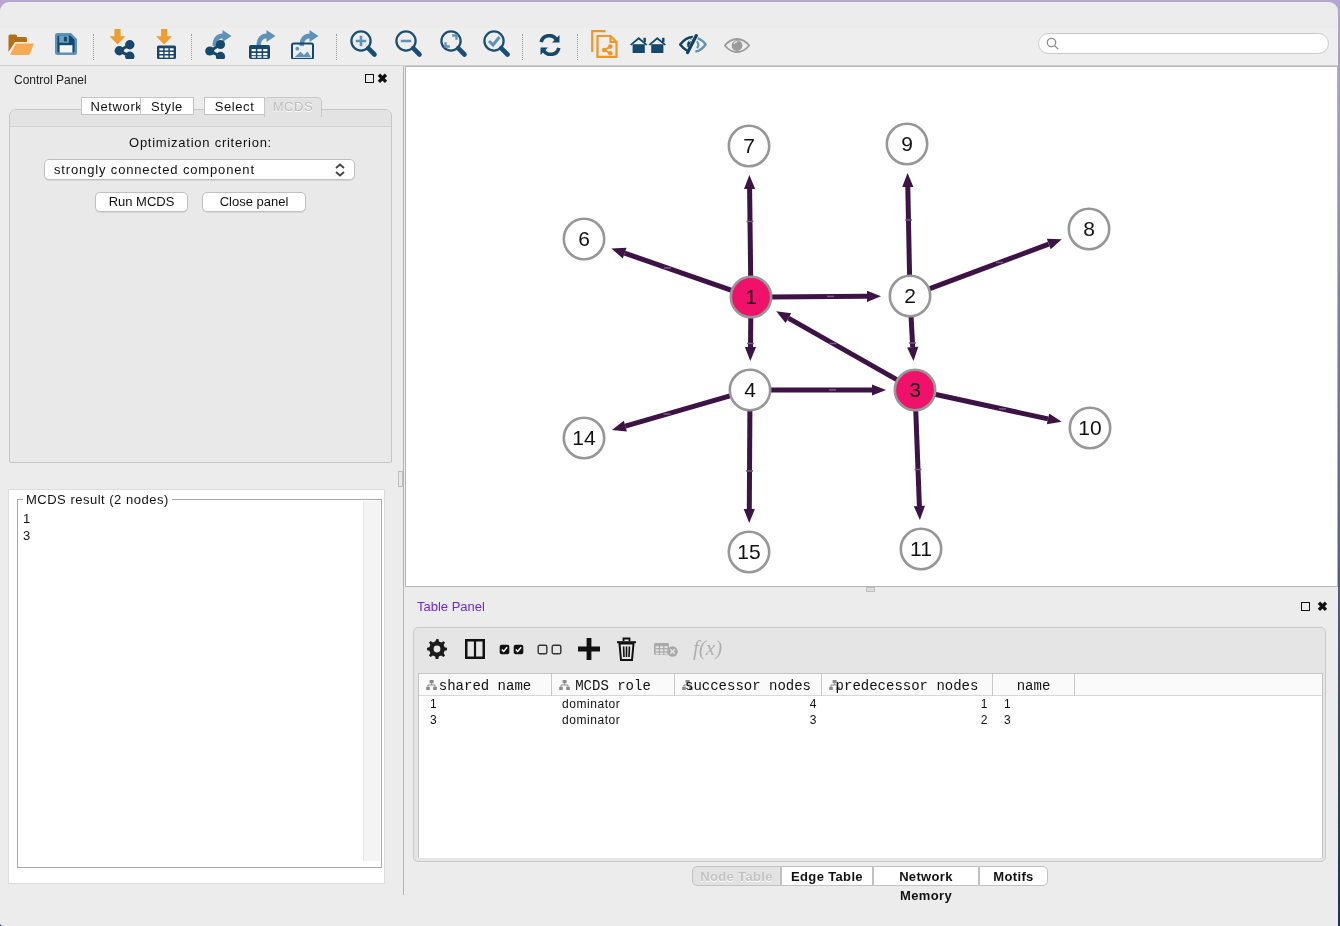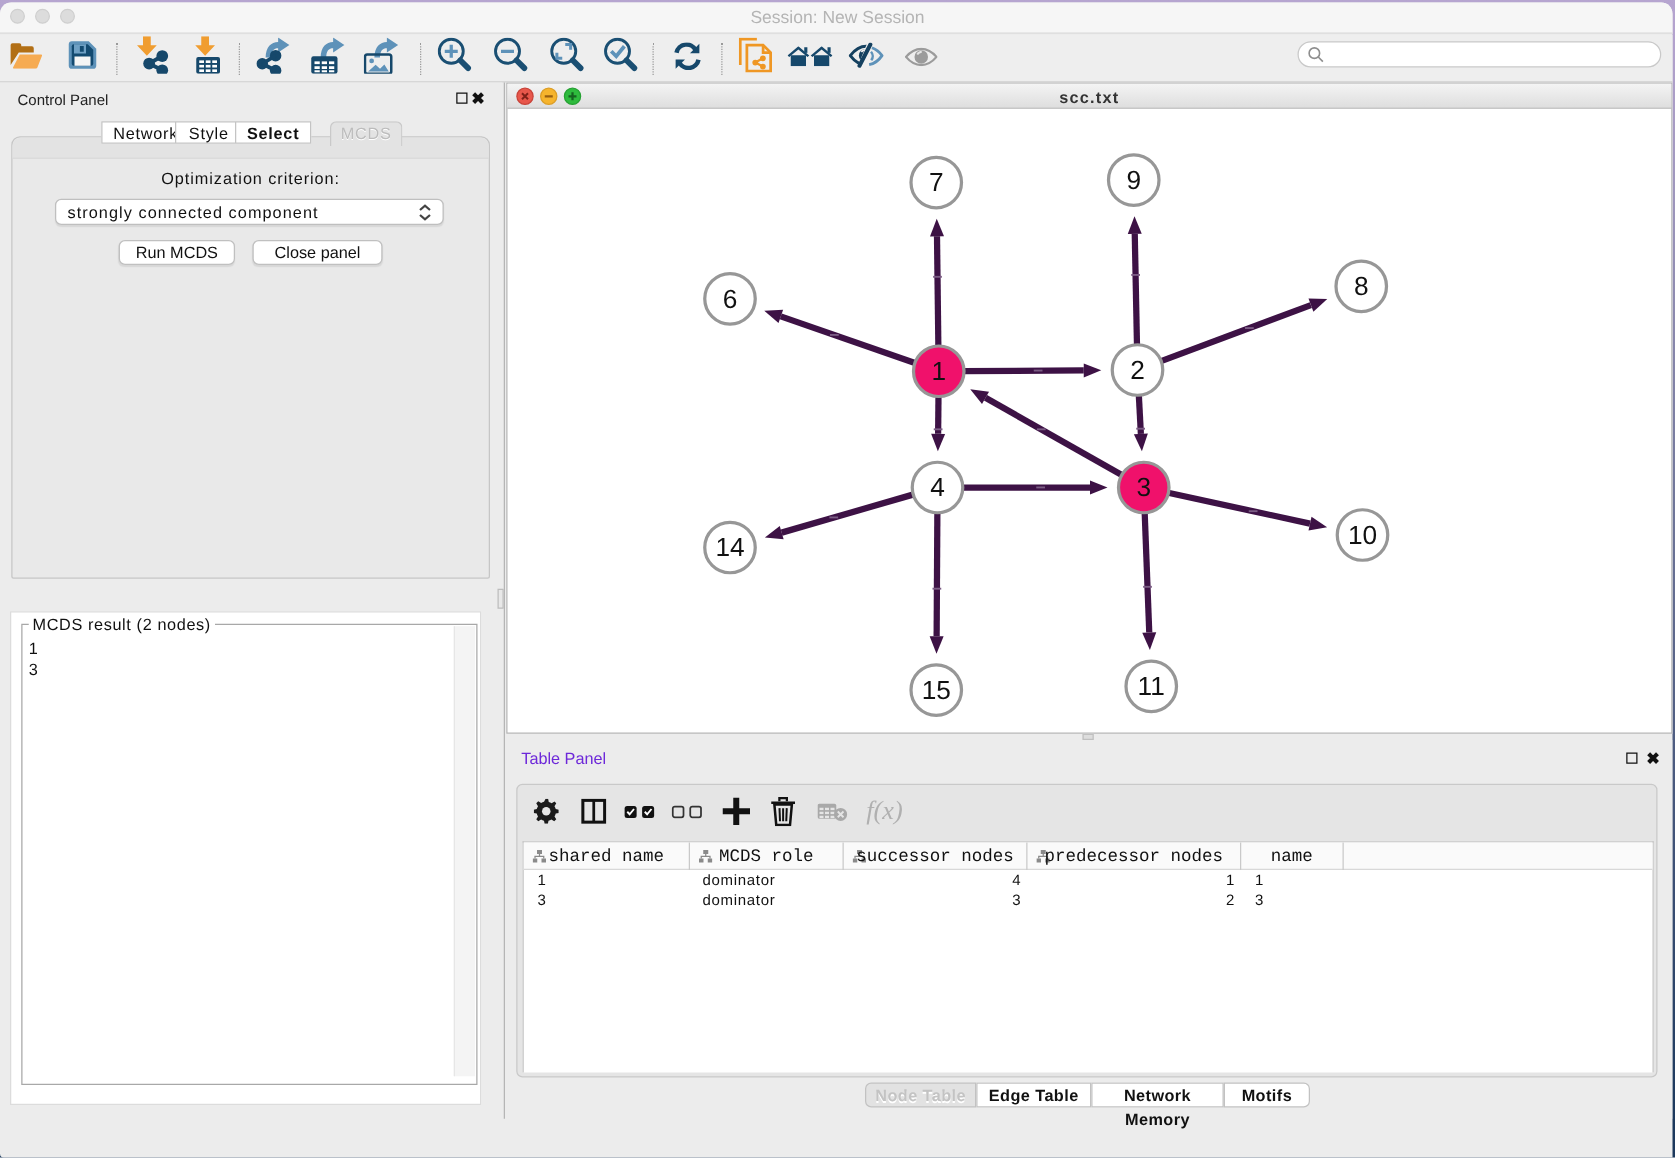--- a/index.html
+++ b/index.html
@@ -56,26 +56,20 @@
 .btab { position:absolute; top:0; height:20px; border:1px solid #c2c2c2; font-size:13px; font-weight:bold; text-align:center; line-height:19px; background:#fff; color:#111; letter-spacing:0.35px; }
 
 #statusbar { position:absolute; left:0; top:895px; width:100%; height:29px; background:#86efac; border-top:1px solid #c8c8c8;margin-top:36px; }
 #mem-btn { position:absolute; right:10px; top:3px; width:76px; height:23px; background:#f4f4f4; border:1px solid #b9b9b9; font-size:13px; color:#111; text-align:center; line-height:21px; letter-spacing:0.4px; }
 #list-btn { position:absolute; left:10px; top:4px; width:28px; height:20px; background:#f8f8f8; border:1px solid #b9b9b9; }
 </style>
 </head>
 <body>
 <div id="win">
     <div id="inner">
-  <div id="titlebar">
-    <div class="tl" style="left:8px"></div>
-    <div class="tl" style="left:28px"></div>
-    <div class="tl" style="left:48px"></div>
-    <div id="title-text">Session: New Session</div>
-  </div>
   <div id="toolbar">
     <div class="sep" style="left:93px"></div>
         <div class="sep" style="left:191px"></div>
         <div class="sep" style="left:336px"></div>
         <div class="sep" style="left:522px"></div>
         <div class="sep" style="left:577px"></div>
     <svg class="tbi" style="left:8px;top:5px" width="28" height="22" viewBox="0 0 28 22">
           <path d="M0.5 19 L0.5 3 Q0.5 1.5 2 1.5 L7.5 1.5 Q9 1.5 9 3 L9 4 L17.5 4 Q19 4 19 5.5 L19 9 L7 9 L0.5 19 Z" fill="#b26f15"></path>
           <path d="M7.8 10.5 L24.7 10.5 Q26 10.5 25.6 11.6 L21.9 20.9 Q21.5 22 20.2 22 L3.3 22 Q2 22 2.4 20.9 L7.8 10.5 Z" fill="#f6ab52"></path>
         </svg>
@@ -240,51 +234,40 @@
           </svg>
         </div>
   </div>
   <div id="cpanel">
     <div id="cp-head">Control Panel</div>
     <div id="cp-float"></div>
     <div id="cp-x">✖</div>
     <div id="cp-box"></div>
     <div class="tab" style="left:81px; width:71px;">Network</div>
     <div class="tab" style="left:140px; width:54px;">Style</div>
-    <div class="tab" style="left:188px; width:61px;font-weight:bold;">Select</div>
+    <div class="tab" style="left:204px; width:61px;">Select</div>
     <div class="tab" style="left:264px; width:58px; height:20px; background:#e3e3e3; color:#bcbcbc; border-color:#c9c9c9; border-bottom:none; border-radius:5px 5px 0 0; text-shadow:0 1px 0 #fff;">MCDS</div>
     <div id="dropdown">strongly connected component
       <svg width="12" height="14" viewBox="0 0 12 14" style="position:absolute; right:8px; top:3px;">
         <path d="M2 5 L6 1.5 L10 5" fill="none" stroke="#444" stroke-width="1.8"></path>
         <path d="M2 9 L6 12.5 L10 9" fill="none" stroke="#444" stroke-width="1.8"></path>
       </svg>
     </div>
     <div id="opt-label">Optimization criterion:</div>
     <div class="btn" style="left:95px; width:93px;">Run MCDS</div>
     <div class="btn" style="left:202px; width:104px;">Close panel</div>
     <div id="result-outer"></div>
     <div id="result-box">
       <div id="result-text">1<br>3</div>
       <div id="result-sb"></div>
     </div>
     <div id="result-label">MCDS result (2 nodes)</div>
   </div>
   <div id="divider"></div>
   <div id="netwin">
-    <div id="net-titlebar">
-      <svg width="70" height="20" viewBox="0 0 70 20" style="position:absolute;left:0;top:0;">
-        <circle cx="14" cy="10" r="6.5" fill="#e8574b" stroke="#c94339" stroke-width="1"></circle>
-        <path d="M11.6 7.6 L16.4 12.4 M16.4 7.6 L11.6 12.4" stroke="#802018" stroke-width="1.6"></path>
-        <circle cx="33" cy="10" r="6.5" fill="#f6b42d" stroke="#dc9e26" stroke-width="1"></circle>
-        <path d="M29.8 10 L36.2 10" stroke="#985f10" stroke-width="1.8"></path>
-        <circle cx="52" cy="10" r="6.5" fill="#2ebb3d" stroke="#26a233" stroke-width="1"></circle>
-        <path d="M48.8 10 L55.2 10 M52 6.8 L52 13.2" stroke="#156320" stroke-width="1.8"></path>
-      </svg>
-      <div id="net-title">scc.txt</div>
-    </div>
     <svg width="931" height="499" viewBox="406 87 931 499" style="position:absolute; left:0; top:20px;">
 <line x1="750.7" y1="278.0" x2="749.6" y2="189.0" stroke="#3d1245" stroke-width="5"></line>
 <polygon points="749.4,175.0 755.2,188.9 744.0,189.1" fill="#3d1245"></polygon>
 <rect x="746.5" y="220.7" width="7" height="1.5" fill="#7b5c84"></rect>
 <line x1="733.1" y1="290.8" x2="624.6" y2="253.1" stroke="#3d1245" stroke-width="5"></line>
 <polygon points="611.4,248.5 626.5,247.8 622.8,258.4" fill="#3d1245"></polygon>
 <rect x="664.0" y="267.2" width="7" height="1.5" fill="#7b5c84"></rect>
 <line x1="770.0" y1="296.9" x2="867.0" y2="296.3" stroke="#3d1245" stroke-width="5"></line>
 <polygon points="881.0,296.2 867.0,301.9 867.0,290.7" fill="#3d1245"></polygon>
 <rect x="827.0" y="295.7" width="7" height="1.5" fill="#7b5c84"></rect>

